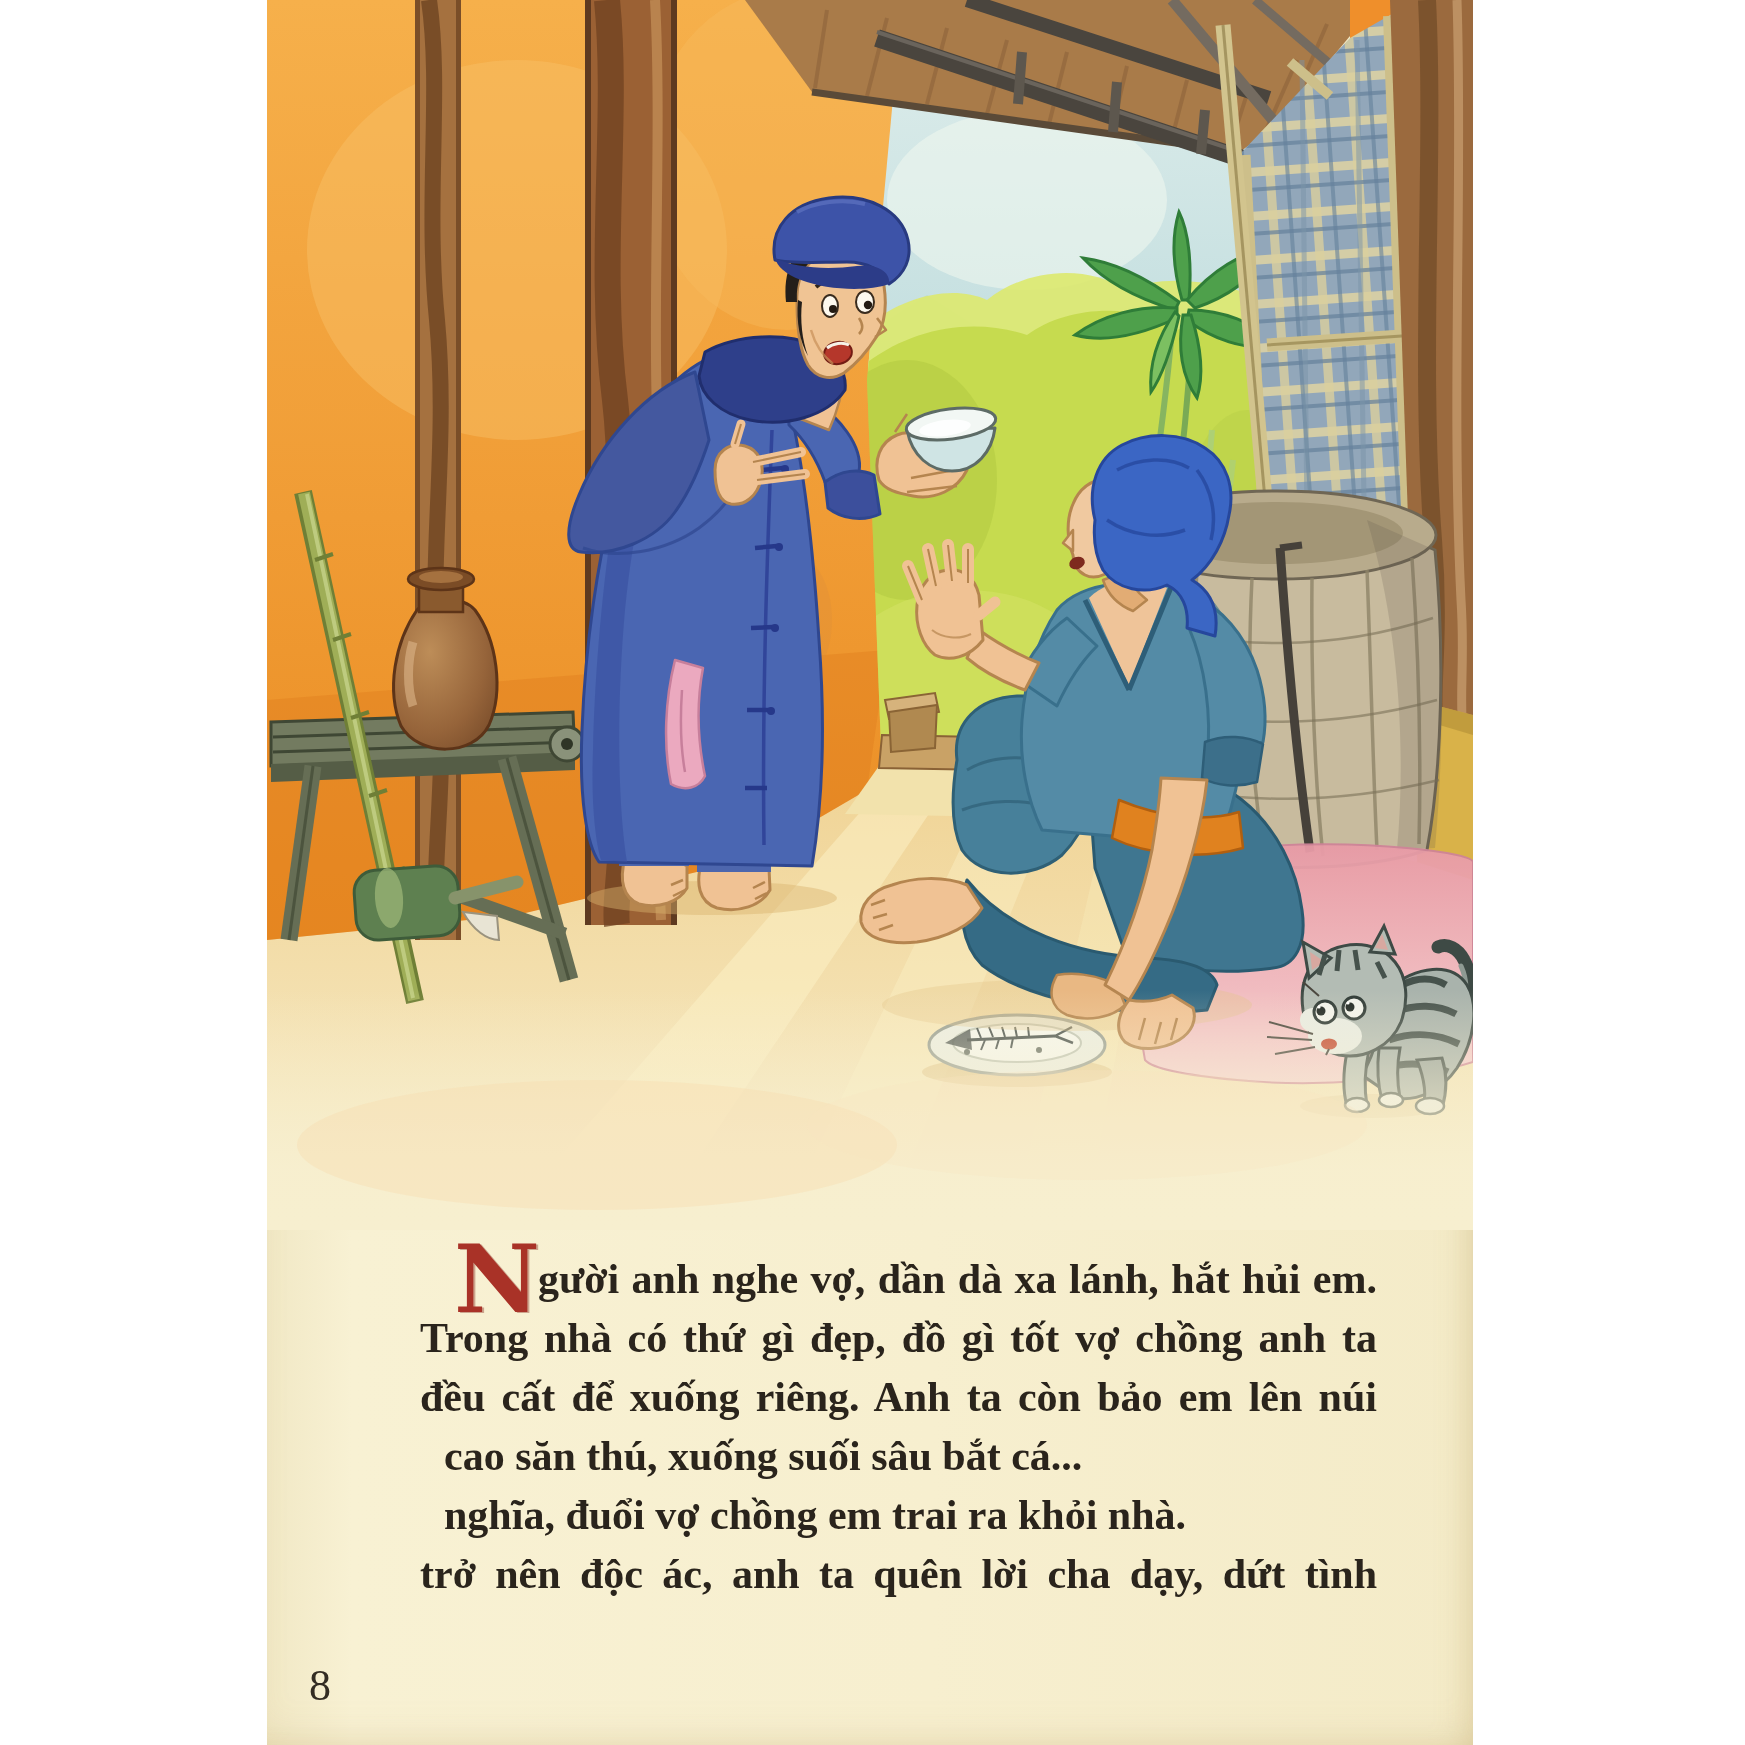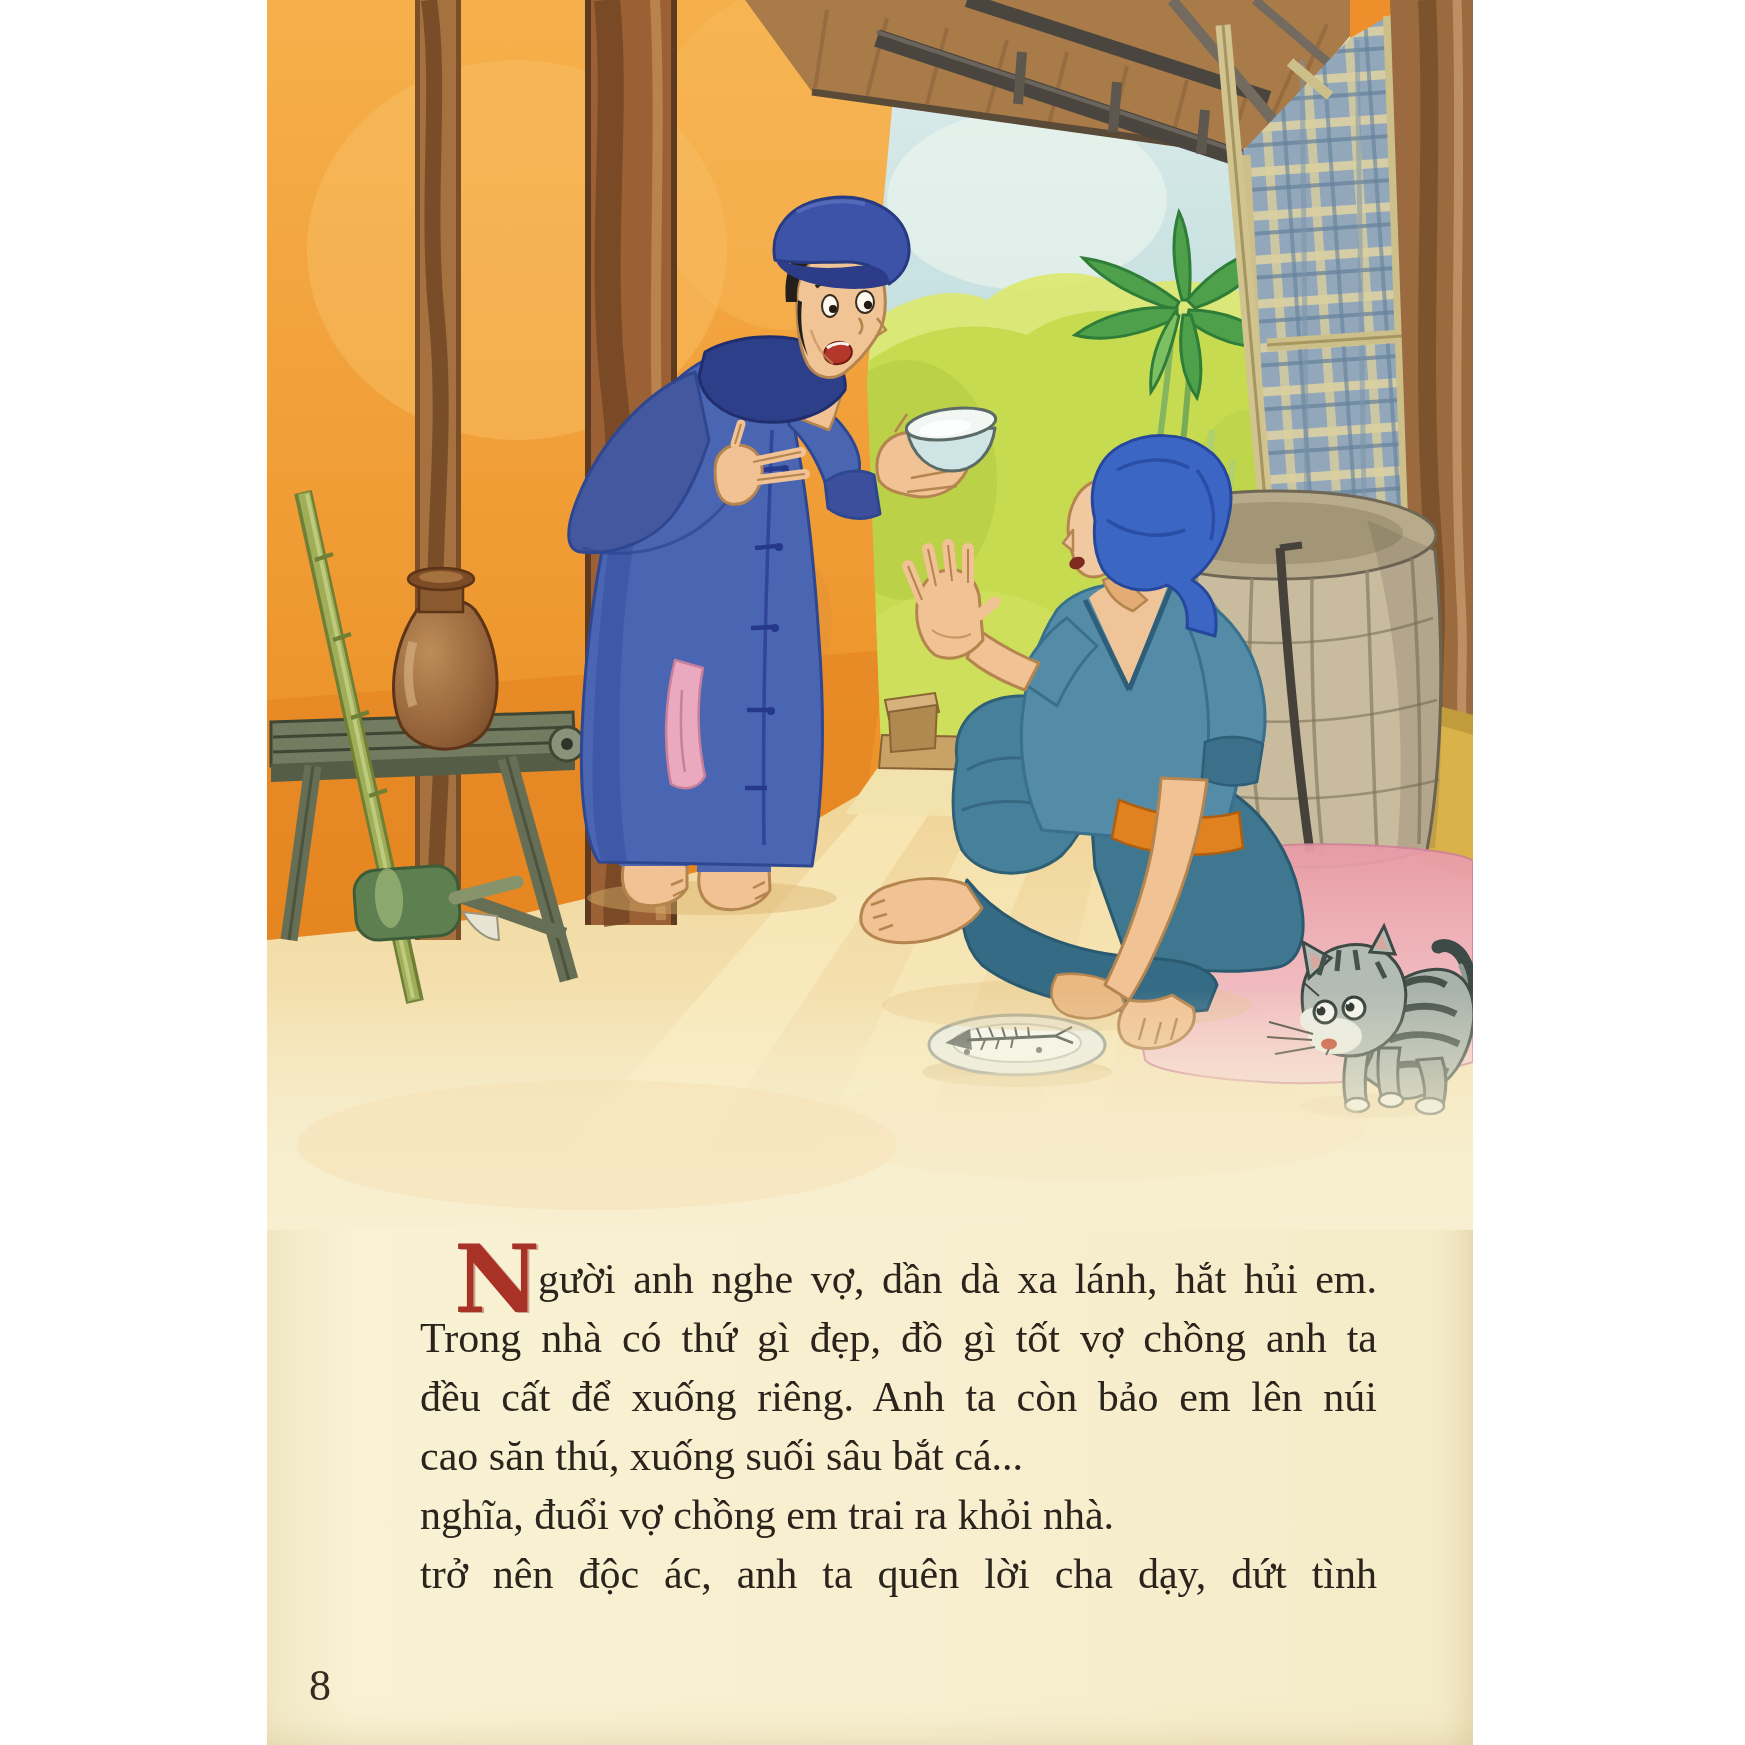--- a/index.html
+++ b/index.html
@@ -3,22 +3,22 @@
 <meta charset="utf-8">
 <style>
   html,body{margin:0;padding:0;background:#ffffff;}
   .canvas{position:relative;width:1745px;height:1745px;background:#ffffff;overflow:hidden;
           font-family:"Liberation Serif", serif;}
   .book-page{position:absolute;left:267px;top:0;width:1206px;height:1745px;
              background:linear-gradient(90deg,#f1e8c5 0%,#f8f1d3 7%,#f7efcf 55%,#f4ebc8 100%);
              box-shadow:inset -22px 0 34px -18px rgba(176,146,80,.28), inset 0 -24px 44px -24px rgba(176,146,80,.22);}
   .illu{position:absolute;left:0;top:0;width:1206px;height:1230px;display:block;}
   .story{position:absolute;left:153px;top:1250px;width:957px;font-size:42px;color:#2a241c;}
-  .line{height:59px;line-height:59px;text-align:justify;text-align-last:justify;overflow:hidden;}
-  .line.no-just{text-align:left;text-align-last:left;}
+  .line{height:59px;line-height:59px;text-align:justify;text-align-last:justify;overflow:hidden;font-weight:bold;}
+  .line.no-just{text-align:left;text-align-last:left;margin-left:24px;}
   .line.first{padding-left:118px;}
   .line.indent{padding-left:42px;}
   .dropcap{position:absolute;left:34px;top:-18px;font-family:"DejaVu Serif",serif;font-weight:bold;
            font-size:94px;line-height:1;color:#a93227;text-shadow:2px 1px 0 rgba(122,24,14,.35);}
   .pagenum{position:absolute;left:42px;top:1660px;font-size:44px;color:#332c22;}
 </style>
 </head>
 <body>
 
 <div class="canvas">

